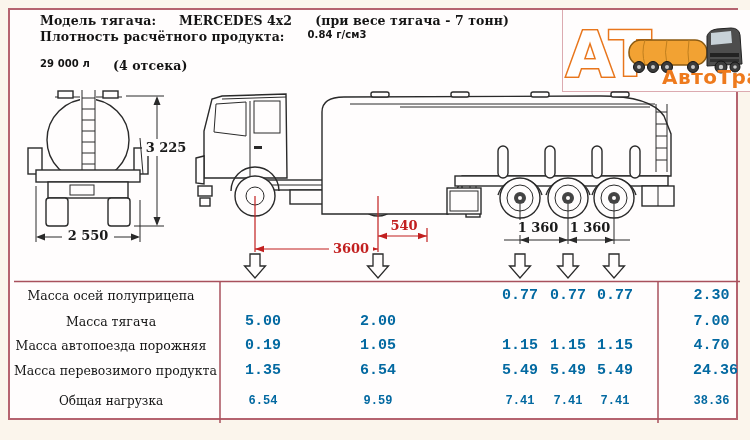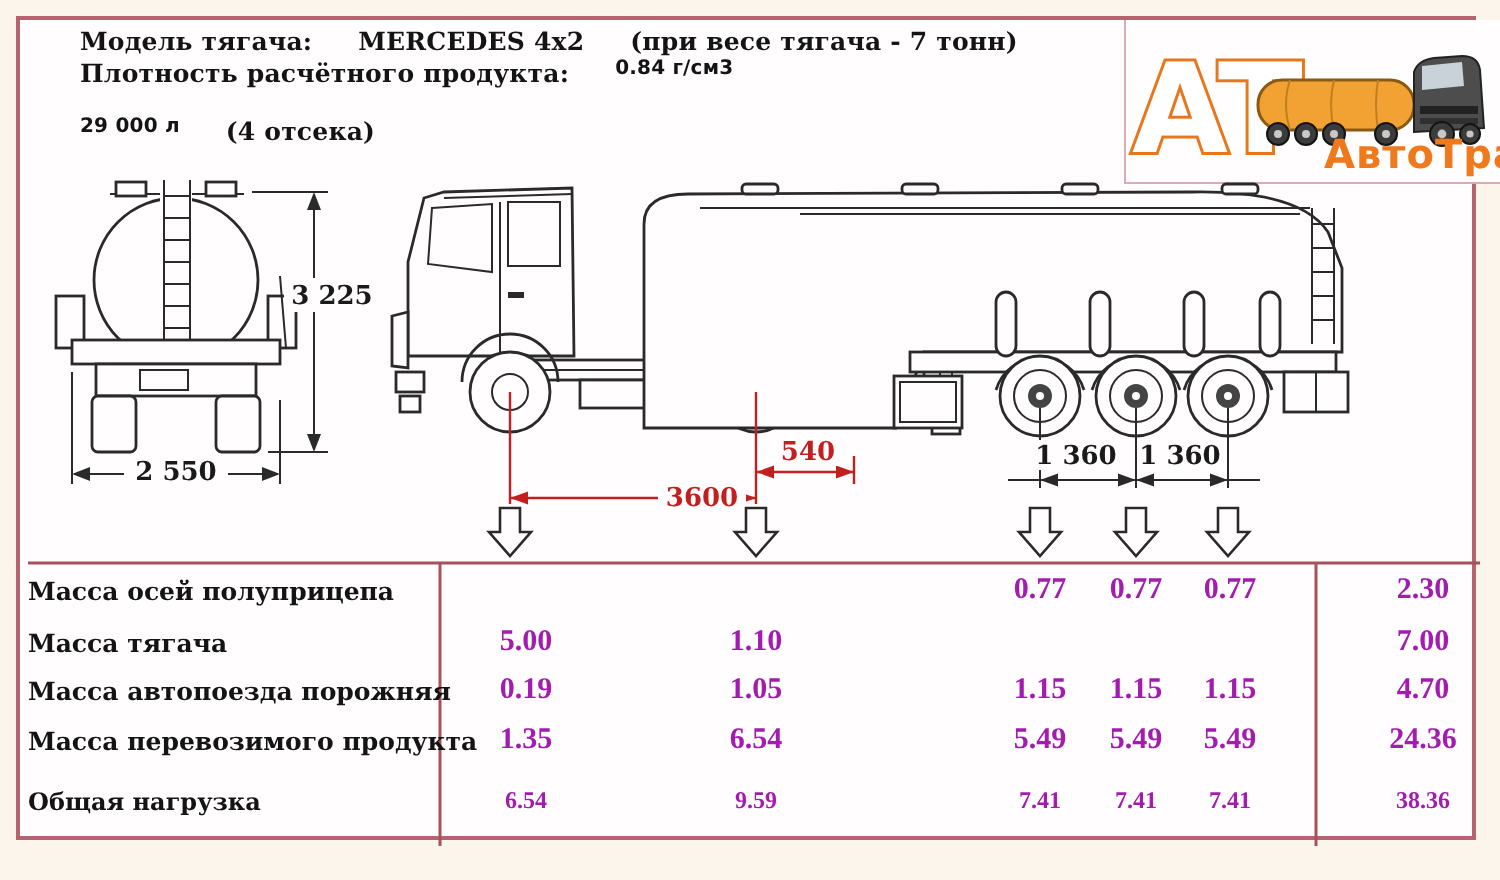--- a/index.html
+++ b/index.html
@@ -48,26 +48,26 @@
   }
   
   .tbl{
     position:absolute;left:14px;top:282px;width:728px;height:142px;
     display:grid;
     grid-template-columns:206px 86px 144px 46px 48px 48px 46px 22px 82px;
     grid-template-rows:27px 24px 25px 24px 37px;
     align-items:center;
   }
   .lbl{
-    text-align:left;padding-right:12px;
-    font-weight:bold;font-size:12.5px;color:#141414;white-space:nowrap;
+    text-align:center;padding-right:12px;
+    font-weight:normal;font-size:12.5px;color:#141414;white-space:nowrap;
   }
   .num{
-    text-align:center;font-family:Liberation Serif, serif;
-    font-weight:bold;font-size:15px;color:#a21caf;
+    text-align:center;font-family:Liberation Mono, monospace;
+    font-weight:bold;font-size:15px;color:#0369a1;
   }
   .tot{padding-right:12px;padding-left:33px;}
   .r5{font-size:12px;}
 </style>
 </head>
 <body>
 
 <div class="frame"></div>
 
 <div class="hdr" style="top:13px">
@@ -290,21 +290,21 @@
   <div class="num"></div>
   <div></div>
   <div class="num">0.77</div>
   <div class="num">0.77</div>
   <div class="num">0.77</div>
   <div></div>
   <div class="num tot">2.30</div>
 
   <div class="lbl">Масса тягача</div>
   <div class="num">5.00</div>
-  <div class="num">1.10</div>
+  <div class="num">2.00</div>
   <div></div>
   <div class="num"></div>
   <div class="num"></div>
   <div class="num"></div>
   <div></div>
   <div class="num tot">7.00</div>
 
   <div class="lbl">Масса автопоезда порожняя</div>
   <div class="num">0.19</div>
   <div class="num">1.05</div>

